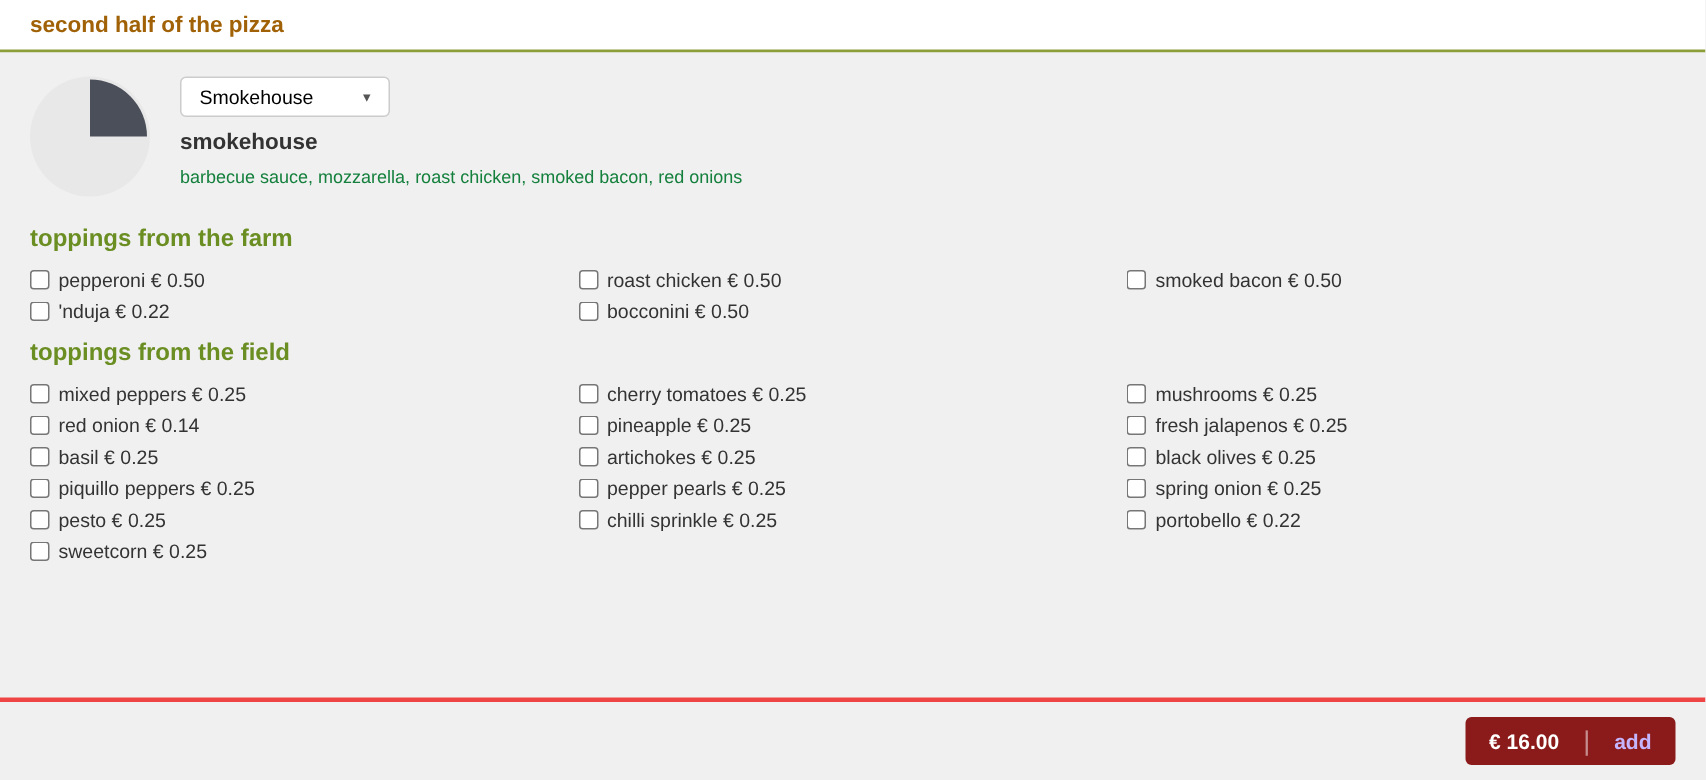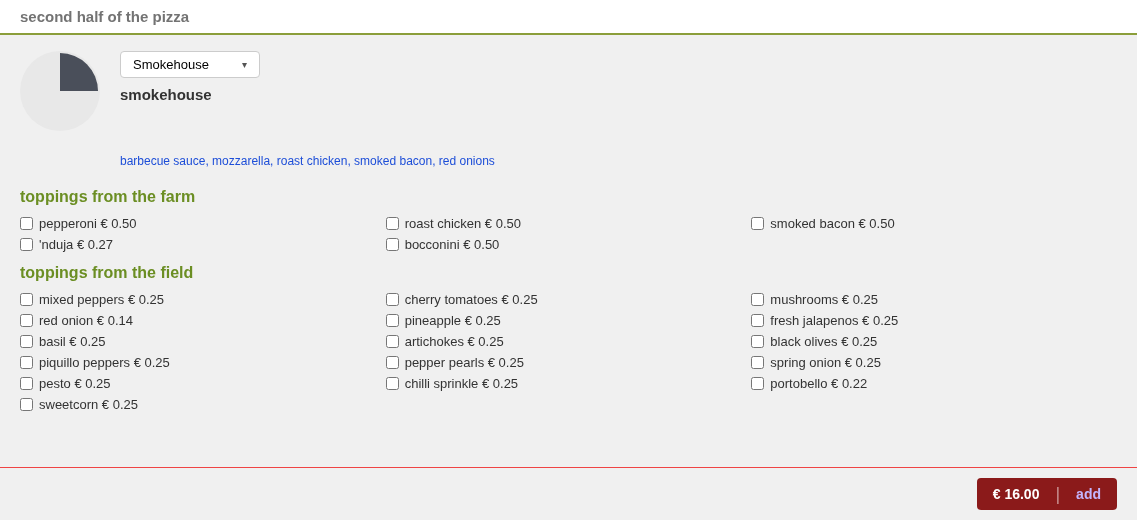--- a/index.html
+++ b/index.html
@@ -14,21 +14,21 @@
       background: #f0f0f0;
       min-height: 520px;
       position: relative;
     }
     .header-bar {
       background: #fff;
       border-bottom: 2px solid #8b9e3a;
       padding: 8px 20px;
     }
     .header-title {
-      color: #737373;
+      color: #a16207;
       font-weight: bold;
       font-size: 15px;
     }
     .main-content {
       padding: 16px 20px 80px 20px;
       background: #f0f0f0;
     }
     .pizza-selector-row {
       display: flex;
       align-items: flex-start;
@@ -72,23 +72,22 @@
       margin-left: auto;
       font-size: 10px;
       color: #555;
     }
     .pizza-name {
       font-weight: bold;
       font-size: 15px;
       color: #333;
     }
     .pizza-desc {
-      color: #1d4ed8;
+      color: #15803d;
       font-size: 12px;
-      margin-top: 43px;
     }
     .section-title {
       color: #6b8e23;
       font-weight: bold;
       font-size: 16px;
       margin-bottom: 10px;
       margin-top: 4px;
     }
     .toppings-section {
       margin-bottom: 12px;
@@ -111,21 +110,21 @@
       margin: 0;
       cursor: pointer;
       flex-shrink: 0;
     }
     .footer-bar {
       position: absolute;
       bottom: 0;
       right: 0;
       width: 100%;
       background: #f0f0f0;
-      border-top: 1px solid #ef4444;
+      border-top: 3px solid #ef4444;
       padding: 10px 20px;
       display: flex;
       justify-content: flex-end;
       align-items: center;
     }
     .add-btn-container {
       display: flex;
       align-items: center;
       background: #8b1a1a;
       border-radius: 4px;
@@ -189,21 +188,21 @@
           <div class="topping-item">
             <input type="checkbox" style="">
             <span>roast chicken € 0.50</span>
           </div>
           <div class="topping-item">
             <input type="checkbox" style="">
             <span>smoked bacon € 0.50</span>
           </div>
           <div class="topping-item">
             <input type="checkbox" style="">
-            <span>'nduja € 0.27</span>
+            <span>'nduja € 0.22</span>
           </div>
           <div class="topping-item">
             <input type="checkbox" style="">
             <span>bocconini € 0.50</span>
           </div>
           <div class="topping-item"></div>
         </div>
     </div>
 
     <div id="section-field" class="toppings-section">

